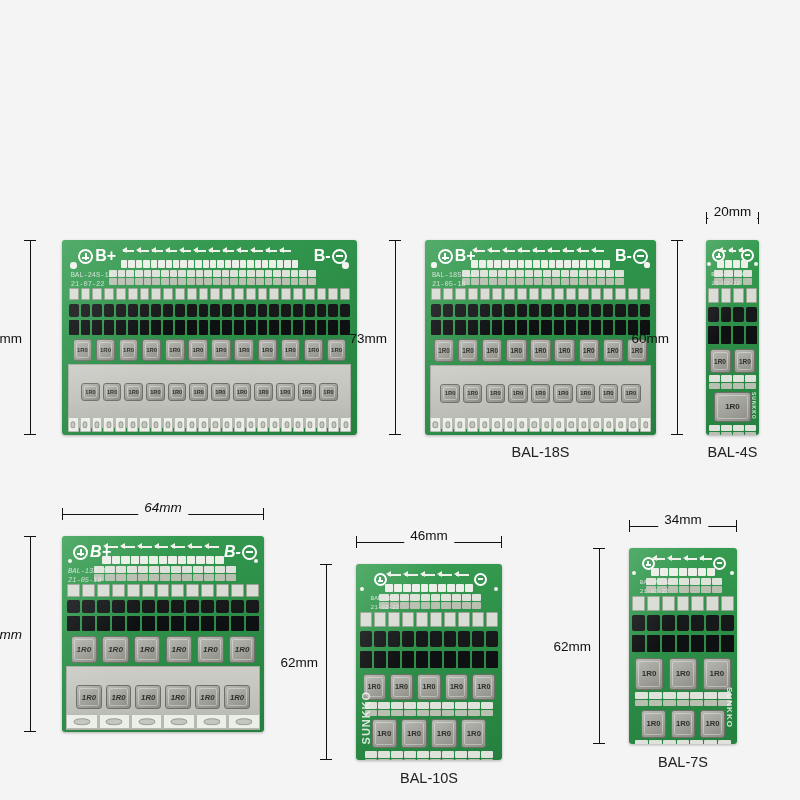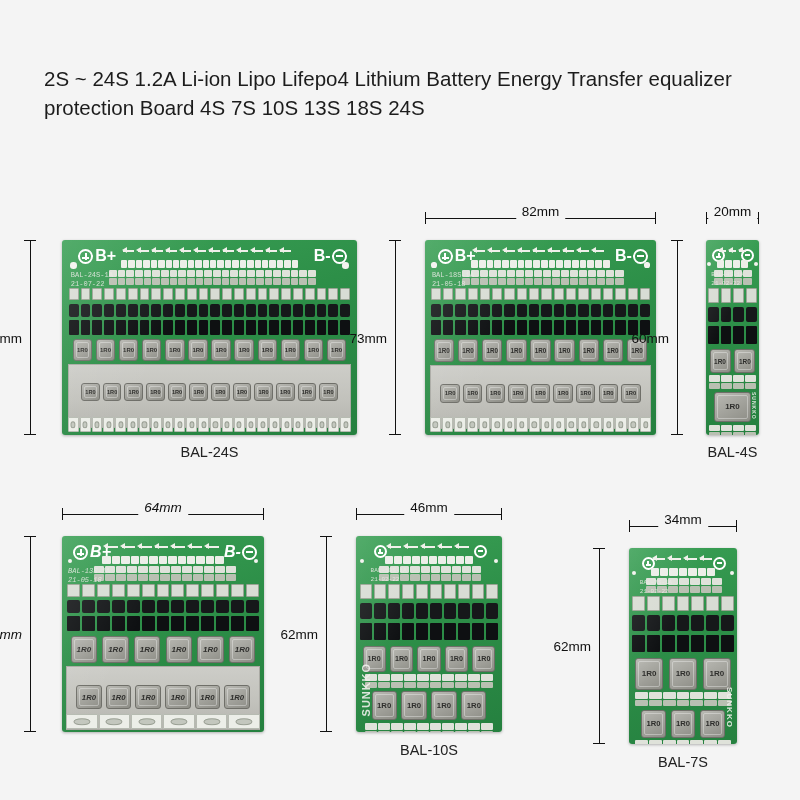--- a/index.html
+++ b/index.html
@@ -175,21 +175,20 @@
     content: ""; position: absolute; left: 50%; top: 50%;
     width: 58%; height: 58%; transform: translate(-50%,-50%);
     border-radius: 50%; background: #c3c7be;
     box-shadow: inset 0 0 0 1px #9aa094;
   }
 </style>
 </head>
 <body style="background: rgb(244, 244, 244);">
 
 <div id="header">
-  <p id="subtitle">2S ~ 24S 1.2A Li-ion Lipo Lifepo4 Lithium Battery Energy Transfer equalizer protection Board 4S 7S 10S 13S 18S 24S</p>
 </div>
 
 <div id="boards">
     <div class="board-cell" style="left:0px; top:0px; width:381px; height:276px;">
       <div class="dim-v" style="left:24px; top:48px; height:195px;">
         <div class="line"></div>
         <div class="cap-t"></div>
         <div class="cap-b"></div>
         <div class="txt">74mm</div>
       </div>
@@ -468,29 +467,22 @@
           <div class="t"></div>
           <div class="t"></div>
           <div class="t"></div>
           <div class="t"></div>
           <div class="t"></div>
           <div class="t"></div>
           <div class="t"></div>
           <div class="t"></div>
         </div>
       </div>
-      <div class="label" style="top:252px; left:62px; width:295px;">BAL-24S</div>
     </div>
     <div class="board-cell" style="left:375px; top:0px; width:305px; height:276px;">
-      <div class="dim-h" style="left:50px; top:20px; width:231px;">
-        <div class="line"></div>
-        <div class="cap-l"></div>
-        <div class="cap-r"></div>
-        <div class="txt">82mm</div>
-      </div>
       <div class="dim-v" style="left:14px; top:48px; height:195px;">
         <div class="line"></div>
         <div class="cap-t"></div>
         <div class="cap-b"></div>
         <div class="txt">73mm</div>
       </div>
       <div class="pcb" style="left:50px; top:48px; width:231px; height:195px;">
         <div class="pad-circle" style="left:6.468px; top:22.425px; width:5.082px; height:5.082px;"></div>
         <div class="pad-circle" style="right:6.468px; top:22.425px; width:5.082px; height:5.082px;"></div>
         <div class="term-sym" style="left:12.705px; top:8.775px; width:15px; height:15px;">
@@ -702,20 +694,21 @@
           <div class="t"></div>
           <div class="t"></div>
           <div class="t"></div>
           <div class="t"></div>
           <div class="t"></div>
           <div class="t"></div>
           <div class="t"></div>
           <div class="t"></div>
         </div>
       </div>
+      <div class="label" style="top:252px; left:50px; width:231px;">BAL-18S</div>
     </div>
     <div class="board-cell" style="left:665px; top:0px; width:118px; height:276px;">
       <div class="dim-h" style="left:41px; top:20px; width:53px;">
         <div class="line"></div>
         <div class="cap-l"></div>
         <div class="cap-r"></div>
         <div class="txt">20mm</div>
       </div>
       <div class="dim-v" style="left:6px; top:48px; height:195px;">
         <div class="line"></div>
@@ -983,21 +976,21 @@
         <div class="term-strip" style="left:4.04px; bottom:2.94px; width:193.92px; height:14.7px;">
           <div class="t"></div>
           <div class="t"></div>
           <div class="t"></div>
           <div class="t"></div>
           <div class="t"></div>
           <div class="t"></div>
         </div>
       </div>
     </div>
-    <div class="board-cell" style="left:320px; top:296px; width:206px; height:278px;">
+    <div class="board-cell" style="left:320px; top:324px; width:206px; height:278px;">
       <div class="dim-h" style="left:36px; top:20px; width:146px;">
         <div class="line"></div>
         <div class="cap-l"></div>
         <div class="cap-r"></div>
         <div class="txt">46mm</div>
       </div>
       <div class="dim-v" style="left:0px; top:48px; height:196px;">
         <div class="line"></div>
         <div class="cap-t"></div>
         <div class="cap-b"></div>

